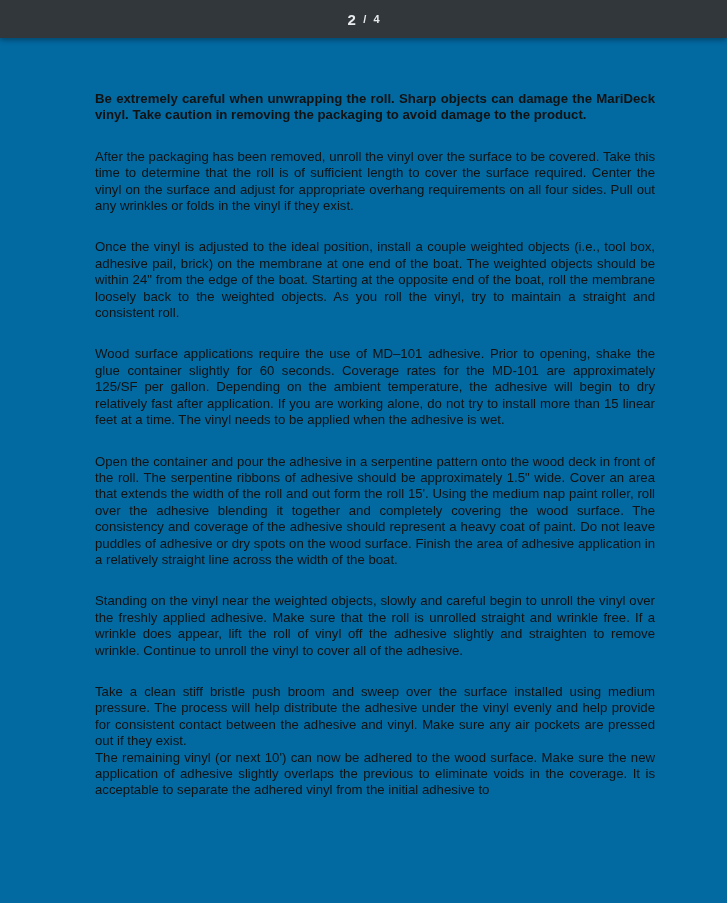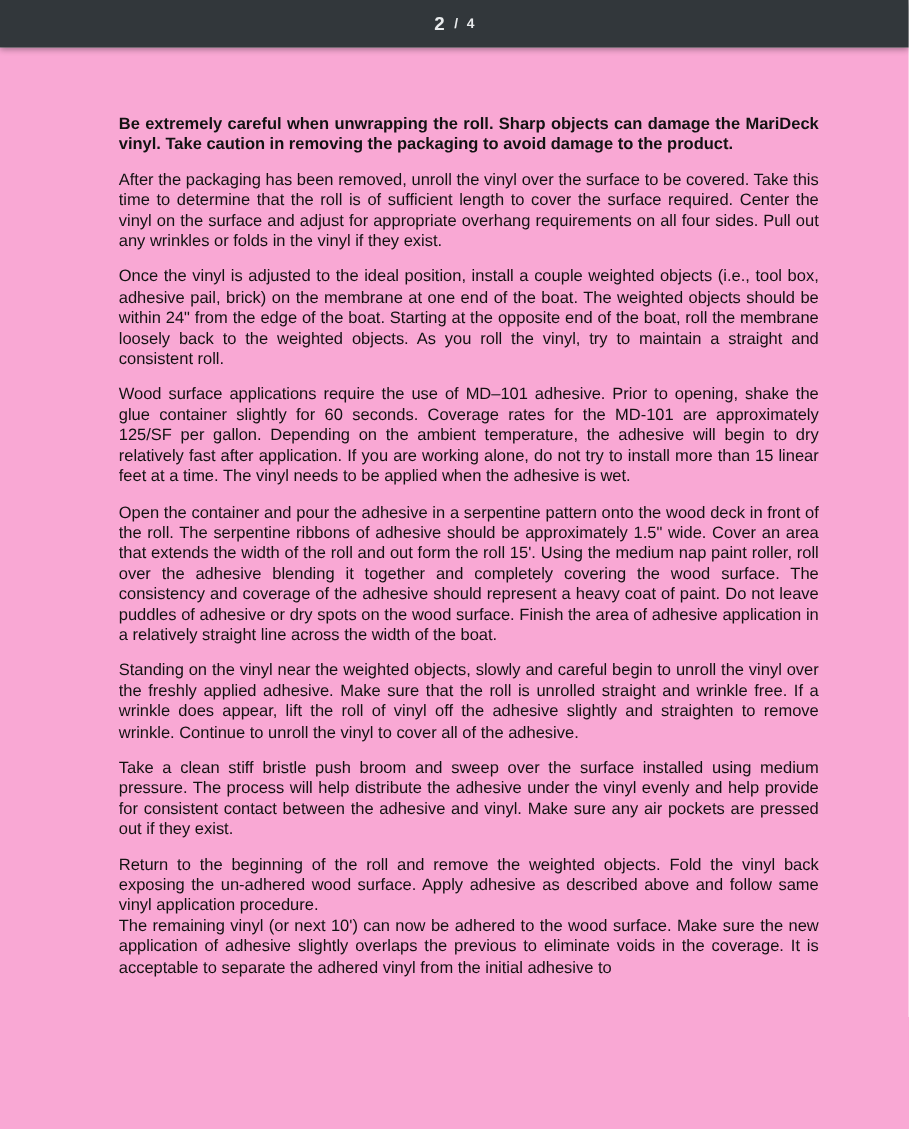--- a/index.html
+++ b/index.html
@@ -35,30 +35,30 @@
   }
   .page-indicator .sep,
   .page-indicator .total {
     font-size: 11px;
     font-weight: bold;
   }
   .document-page {
     position: relative;
     width: 727px;
     min-height: 865px;
-    background: #f9a8d4;
+    background: #0369a1;
     padding: 53px 72px 30px 95px;
     z-index: 1;
   }
   .para {
     font-size: 13.2px;
     line-height: 16.4px;
     color: #121212;
     text-align: justify;
-    margin-top: 12px;
+    margin-top: 25px;
   }
   .para:first-child { margin-top: 0; }
   .para.bold { font-weight: bold; }
   .para.tight { margin-top: 0; }
   .run.italic { }
 </style>
 </head>
 <body>
 
 <div class="viewer-header">
@@ -71,16 +71,15 @@
 
 <div class="document-page">
   <div id="paragraphs">
       <p class="para bold"><span class="run">Be extremely careful when unwrapping the roll. Sharp objects can damage the MariDeck vinyl. Take caution in removing the packaging to avoid damage to the product.</span></p>
       <p class="para"><span class="run">After the packaging has been removed, unroll the vinyl over the surface to be covered. Take this time to determine that the roll is of sufficient length to cover the surface required. Center the vinyl on the surface and adjust for appropriate overhang requirements on all four sides. Pull out any wrinkles or folds in the vinyl if they exist.</span></p>
       <p class="para"><span class="run">Once the vinyl is adjusted to the ideal position, install a couple weighted objects (i.e., tool box, adhesive pail, brick) on the membrane at one end of the boat. The weighted objects should be within 24" from the edge of the boat. Starting at the opposite end of the boat, roll the membrane loosely back to the weighted objects. As you roll the vinyl, try to maintain a straight and consistent roll.</span></p>
       <p class="para"><span class="run">Wood surface applications require the use of </span><span class="run italic">MD–101</span><span class="run"> adhesive. Prior to opening, shake the glue container slightly for 60 seconds. Coverage rates for the </span><span class="run italic">MD-101</span><span class="run"> are approximately 125/SF per gallon. Depending on the ambient temperature, the adhesive will begin to dry relatively fast after application. If you are working alone, do not try to install more than 15 linear feet at a time. The vinyl needs to be applied when the adhesive is wet.</span></p>
       <p class="para"><span class="run">Open the container and pour the adhesive in a serpentine pattern onto the wood deck in front of the roll. The serpentine ribbons of adhesive should be approximately 1.5" wide. Cover an area that extends the width of the roll and out form the roll 15'. Using the medium nap paint roller, roll over the adhesive blending it together and completely covering the wood surface. The consistency and coverage of the adhesive should represent a heavy coat of paint. Do not leave puddles of adhesive or dry spots on the wood surface. Finish the area of adhesive application in a relatively straight line across the width of the boat.</span></p>
       <p class="para"><span class="run">Standing on the vinyl near the weighted objects, slowly and careful begin to unroll the vinyl over the freshly applied adhesive. Make sure that the roll is unrolled straight and wrinkle free. If a wrinkle does appear, lift the roll of vinyl off the adhesive slightly and straighten to remove wrinkle. Continue to unroll the vinyl to cover all of the adhesive.</span></p>
       <p class="para"><span class="run">Take a clean stiff bristle push broom and sweep over the surface installed using medium pressure. The process will help distribute the adhesive under the vinyl evenly and help provide for consistent contact between the adhesive and vinyl. Make sure any air pockets are pressed out if they exist.</span></p>
-      <p class="para"><span class="run">Return to the beginning of the roll and remove the weighted objects. Fold the vinyl back exposing the un-adhered wood surface. Apply adhesive as described above and follow same vinyl application procedure.</span></p>
       <p class="para tight"><span class="run">The remaining vinyl (or next 10') can now be adhered to the wood surface. Make sure the new application of adhesive slightly overlaps the previous to eliminate voids in the coverage. It is acceptable to separate the adhered vinyl from the initial adhesive to</span></p>
     </div>
 </div>
 
 </body></html>

